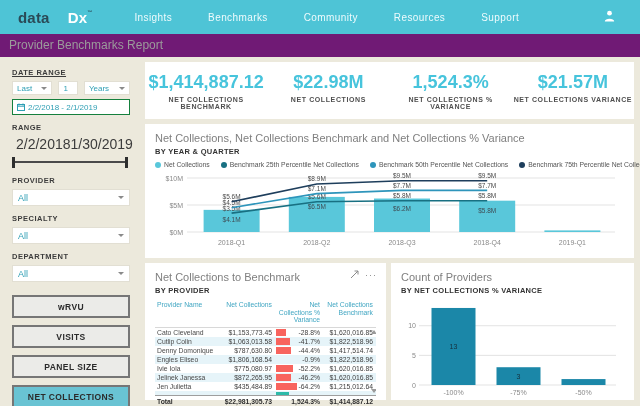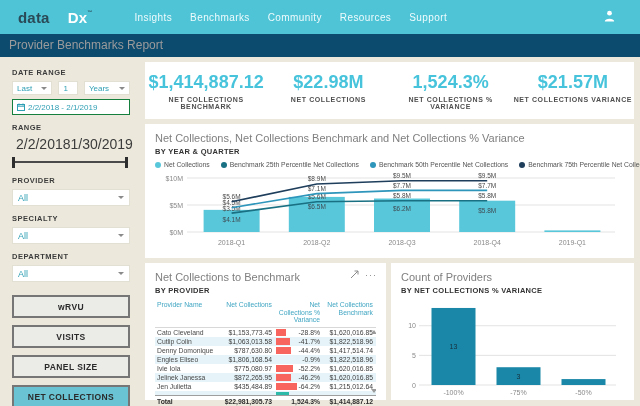--- a/index.html
+++ b/index.html
@@ -7,29 +7,29 @@
     width:640px;height:406px;position:relative;overflow:hidden;
     background:#ece9dc;font-family:"Liberation Sans",sans-serif;
     -webkit-font-smoothing:antialiased;
   }
   
   .topbar{position:absolute;top:0;left:0;right:0;height:34px;background:#4ec4d6;display:flex;align-items:center;}
   .logo{margin-left:18px;font-size:15px;font-weight:bold;letter-spacing:.2px;cursor:pointer;white-space:nowrap;}
   .logo .lg-data{color:#2a4a57;}
   .logo .lg-dx{color:#ffffff;padding-left:18px;}
   .logo .lg-mark{color:#2a4a57;font-size:5px;vertical-align:top;}
-  .nav{display:flex;gap:18px;margin-left:42px;}
+  .nav{display:flex;gap:36px;margin-left:42px;}
   .nav-item{color:#eefbfd;font-size:10px;letter-spacing:.4px;cursor:pointer;}
   .user{position:absolute;right:25px;top:10px;width:11px;height:12px;cursor:pointer;}
   
-  .titlebar{position:absolute;top:34px;left:0;right:0;height:23px;background:#0c4a6e;color:#9b9b9b;font-size:12px;line-height:23px;padding-left:9px;box-sizing:border-box;}
+  .titlebar{position:absolute;top:34px;left:0;right:0;height:23px;background:#701a75;color:#9b9b9b;font-size:12px;line-height:23px;padding-left:9px;box-sizing:border-box;}
   
   .sidebar{position:absolute;top:57px;left:0;width:142px;bottom:0;padding:9px 12px;box-sizing:border-box;}
   .flabel{font-size:7.5px;font-weight:bold;color:#3c3c3c;letter-spacing:.5px;margin:8px 0 4px;}
-  .flabel:first-child{margin-top:2px;}
+  .flabel:first-child{margin-top:2px;text-decoration:underline;}
   .ctrl-row{display:flex;gap:6px;}
   .mini-select{background:#fff;border:1px solid #e2dfd3;height:14px;display:flex;align-items:center;justify-content:space-between;padding:0 4px;color:#2f9fb4;font-size:8px;cursor:pointer;box-sizing:border-box;}
   .chev{width:0;height:0;border-left:3px solid transparent;border-right:3px solid transparent;border-top:3px solid #8a8a8a;margin-left:3px;}
   .date-display{background:#fff;border:1px solid #15803d;margin-top:4px;height:14px;display:flex;align-items:center;gap:3px;padding:0 4px;color:#2f9fb4;font-size:8px;cursor:pointer;}
   .dates-row{display:flex;justify-content:space-between;width:104px;font-size:14px;color:#3c3c3c;margin:1px 0 5px;padding-left:4px;}
   .slider{position:relative;height:11px;width:116px;margin:1px 0 2px;}
   .slider .track{position:absolute;top:4px;left:0;right:0;height:2px;background:#4a4a4a;}
   .slider .handle{position:absolute;top:0;width:3px;height:11px;background:#2e2e2e;cursor:ew-resize;}
   .dropdown{background:#fff;border:1px solid #e2dfd3;height:17px;display:flex;align-items:center;justify-content:space-between;padding:0 5px;color:#2f9fb4;font-size:9px;cursor:pointer;box-sizing:border-box;}
   .side-buttons{margin-top:13px;display:flex;flex-direction:column;gap:7px;}

